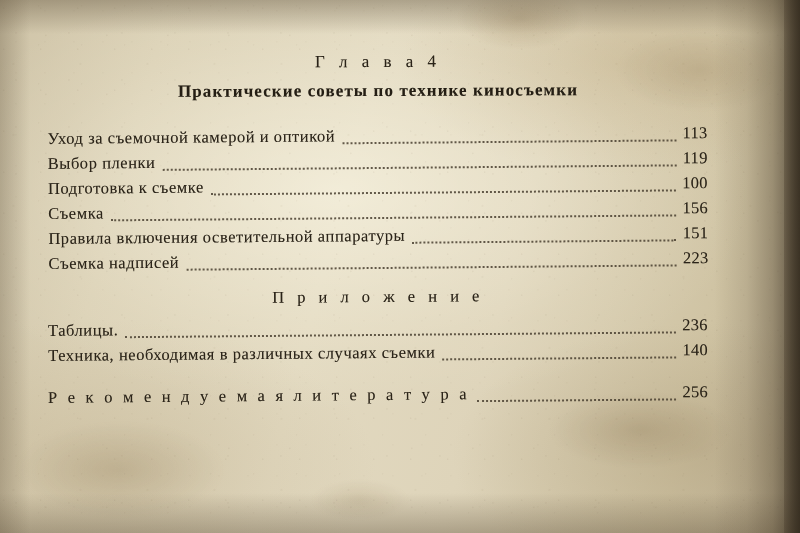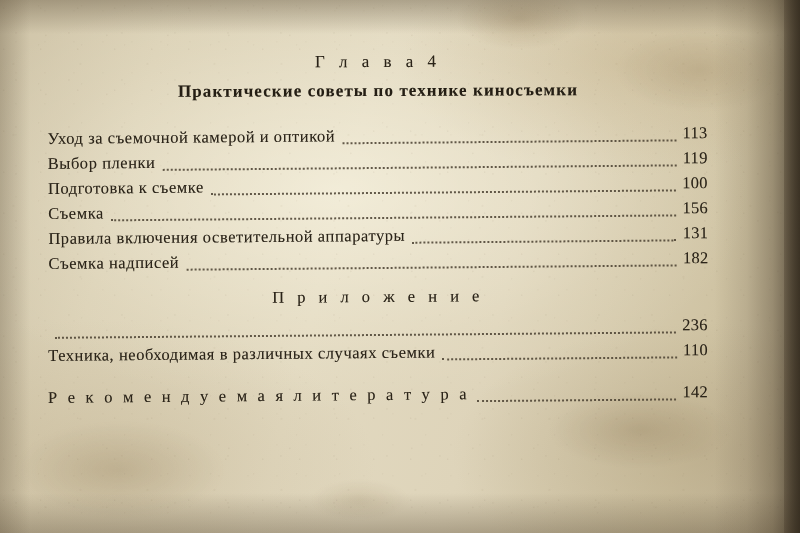--- a/index.html
+++ b/index.html
@@ -190,48 +190,49 @@
         <span class="page">100</span>
       </li>
       <li class="toc-row">
         <span class="title">Съемка</span>
         <span class="leader"></span>
         <span class="page">156</span>
       </li>
       <li class="toc-row">
         <span class="title">Правила включения осветительной аппаратуры</span>
         <span class="leader"></span>
-        <span class="page">131</span>
+        <span class="page">151</span>
       </li>
       <li class="toc-row">
         <span class="title">Съемка надписей</span>
         <span class="leader"></span>
-        <span class="page">182</span>
+        <span class="page">223</span>
       </li>
     </ul>
 
     <div class="section-heading">П р и л о ж е н и е</div>
 
     <ul class="toc">
       <li class="toc-row">
+        <span class="title">Таблицы.</span>
         <span class="leader"></span>
         <span class="page">236</span>
       </li>
       <li class="toc-row">
         <span class="title">Техника, необходимая в различных случаях съемки</span>
         <span class="leader"></span>
-        <span class="page">110</span>
+        <span class="page">140</span>
       </li>
     </ul>
 
     <ul class="toc final-block">
       <li class="toc-row">
         <span class="title spaced-entry">Р е к о м е н д у е м а я  л и т е р а т у р а</span>
         <span class="leader"></span>
-        <span class="page">142</span>
+        <span class="page">256</span>
       </li>
     </ul>
 
   </div>
 
   <div class="edge-top"></div>
   <div class="edge-bottom"></div>
   <div class="edge-left"></div>
   <div class="edge-right"></div>
   <div class="edge-strip"></div>

